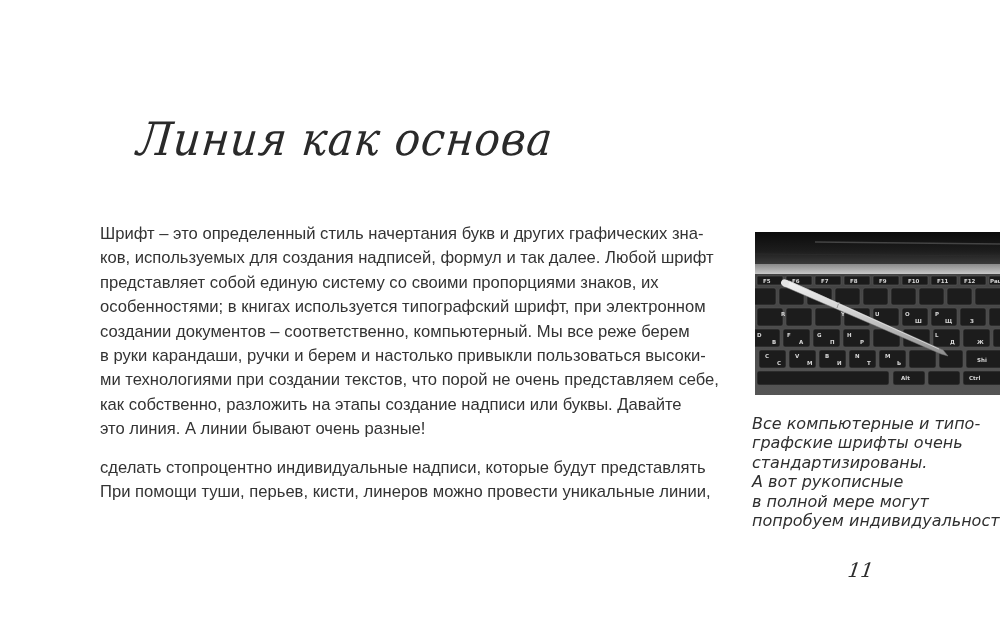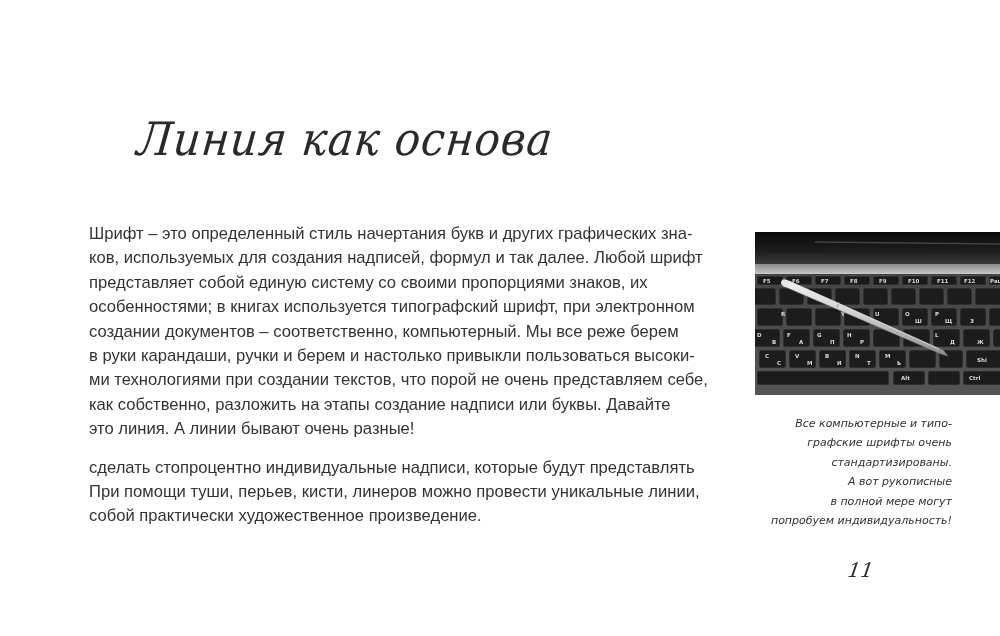--- a/index.html
+++ b/index.html
@@ -19,44 +19,44 @@
       font-style: italic;
       font-size: 46px;
       letter-spacing: 1px;
       color: #2a2a2a;
       transform: scaleX(0.92) skewX(-6deg);
       transform-origin: left top;
       white-space: nowrap;
     }
     .body-text {
       position: absolute;
-      left: 89px; top: 222px;
+      left: 100px; top: 222px;
       width: 640px;
       font-family: "Liberation Sans", sans-serif;
       font-size: 16.6px;
       line-height: 24.4px;
       color: #333333;
     }
     .body-text .line { display: block; white-space: nowrap; }
     .body-text .para + .para { margin-top: 14px; }
     .figure {
       position: absolute;
       left: 755px; top: 232px;
       width: 245px; height: 163px;
       overflow: hidden;
       background: #2a2a2a;
     }
     .caption {
       position: absolute;
       left: 752px; top: 414px;
       width: 200px;
-      text-align: right;
+      text-align: left;
       font-family: "DejaVu Sans", sans-serif;
       font-style: italic;
-      font-size: 11px;
+      font-size: 16px;
       line-height: 19.4px;
       color: #2f2f2f;
     }
     .caption .line { display: block; white-space: nowrap; }
     .page-number {
       position: absolute;
       left: 848px; top: 558px;
       font-family: "DejaVu Serif", serif;
       font-style: italic;
       font-size: 20px;
@@ -79,21 +79,20 @@
       <span class="line">особенностями; в книгах используется типографский шрифт, при электронном</span>
       <span class="line">создании документов – соответственно, компьютерный. Мы все реже берем</span>
       <span class="line">в руки карандаши, ручки и берем и настолько привыкли пользоваться высоки-</span>
       <span class="line">ми технологиями при создании текстов, что порой не очень представляем себе,</span>
       <span class="line">как собственно, разложить на этапы создание надписи или буквы. Давайте</span>
       <span class="line">это линия. А линии бывают очень разные!</span>
     </div>
     <div class="para">
       <span class="line">сделать стопроцентно индивидуальные надписи, которые будут представлять</span>
       <span class="line">При помощи туши, перьев, кисти, линеров можно провести уникальные линии,</span>
-      <span class="line">собой практически художественное произведение.</span>
     </div>
   </div>
 
   <div class="figure">
     <svg width="245" height="163" viewBox="0 0 245 163" xmlns="http://www.w3.org/2000/svg">
       <defs>
         <linearGradient id="topg" x1="0" y1="0" x2="0" y2="1">
           <stop offset="0" stop-color="#0b0b0b"></stop>
           <stop offset="0.6" stop-color="#1d1d1d"></stop>
           <stop offset="1" stop-color="#3a3a3a"></stop>

